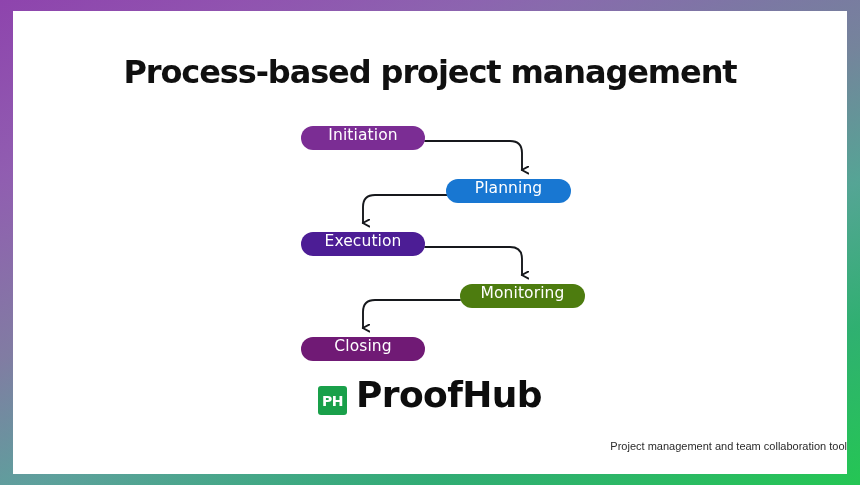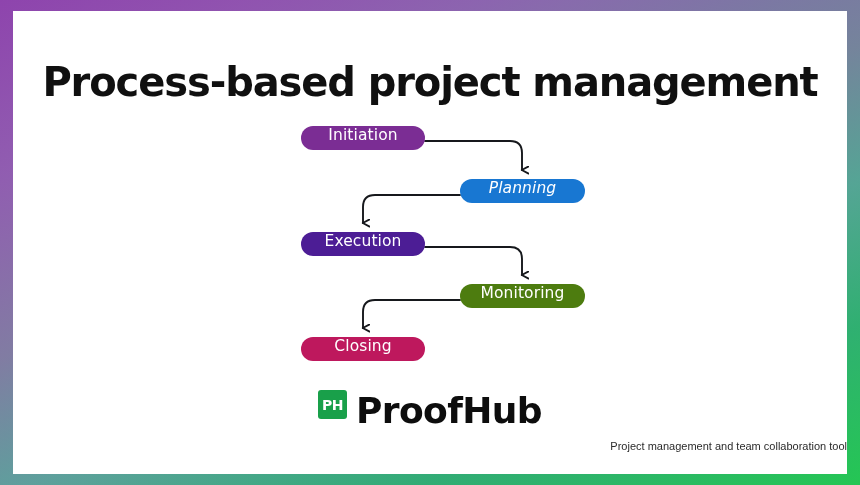--- a/index.html
+++ b/index.html
@@ -43,21 +43,21 @@
     bottom: 11px;
     background: #ffffff;
   }
 
   .title {
     position: absolute;
     left: 0;
     right: 0;
     top: 21px;
     text-align: center;
-    font-size: 40px;
+    font-size: 32px;
     font-weight: 700;
     letter-spacing: -1.1px;
     color: #101010;
     font-family: "DejaVu Sans", sans-serif;
     white-space: nowrap;
   }
 
   
   .flow {
     position: absolute;
@@ -77,39 +77,39 @@
     justify-content: center;
     color: #ffffff;
     font-size: 15.5px;
     font-weight: 400;
     letter-spacing: .1px;
     font-family: "DejaVu Sans", sans-serif;
     box-sizing: border-box;
     white-space: nowrap;
   }
   .n-initiation { left: 288px; top: 20px;  width: 124px; background: #7b2d94; }
-  .n-planning   { left: 447px; top: 73px;  width: 125px; background: #1877d2; font-style: italic; }
+  .n-planning   { left: 433px; top: 73px;  width: 125px; background: #1877d2; }
   .n-execution  { left: 288px; top: 126px; width: 124px; background: #4c1d95; }
   .n-monitoring { left: 447px; top: 178px; width: 125px; background: #4d7c0f; }
-  .n-closing    { left: 288px; top: 231px; width: 124px; background: #be185d; }
+  .n-closing    { left: 288px; top: 231px; width: 124px; background: #701a75; }
 
   
   .footer {
     position: absolute;
     left: 0;
     right: 0;
     bottom: 22px;
     text-align: center;
   }
   .logo-row {
     display: flex;
-    align-items: flex-start;
+    align-items: flex-end;
     justify-content: center;
     gap: 9px;
-    margin-bottom: 9px;
+    margin-bottom: 25px;
   }
   .logo-mark {
     width: 29px;
     height: 29px;
     border-radius: 3px;
     background: #19a04a;
     display: flex;
     align-items: center;
     justify-content: center;
     color: #ffffff;

